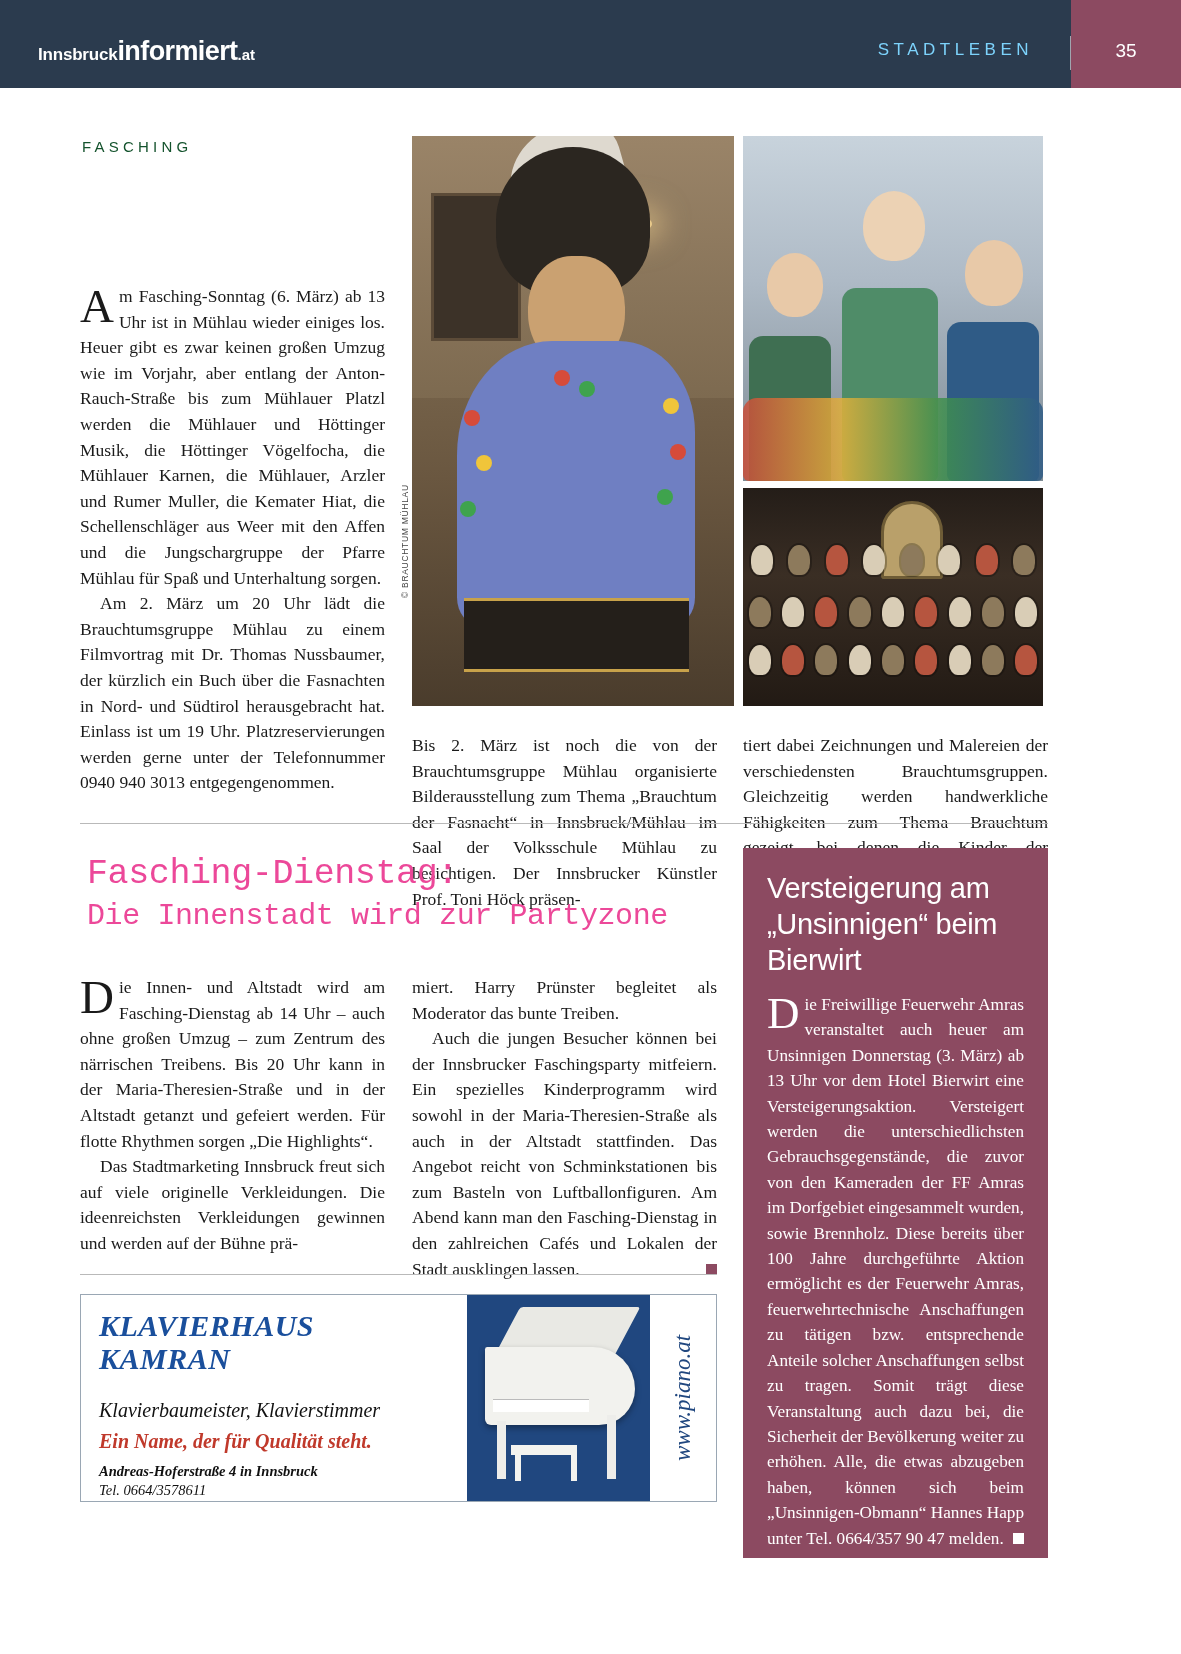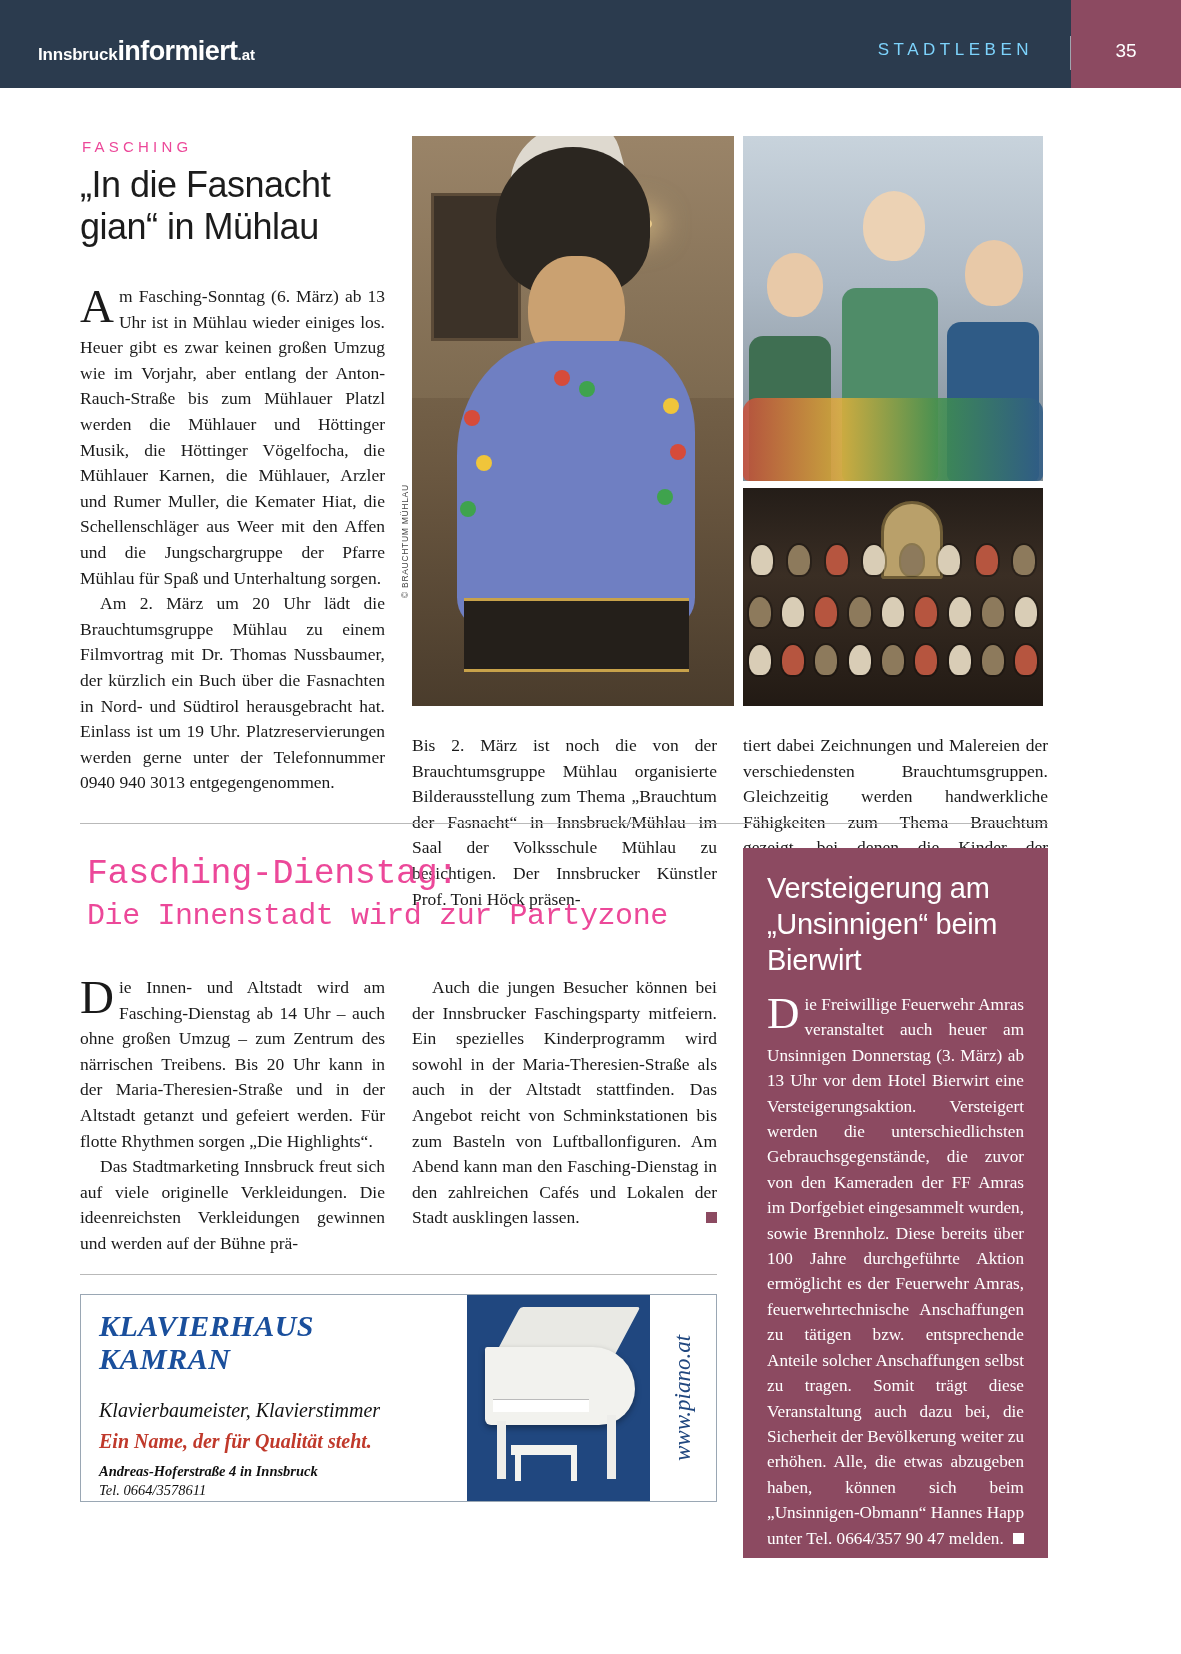--- a/index.html
+++ b/index.html
@@ -44,21 +44,21 @@
     position: absolute; right: 0; top: 40px; width: 110px;
     text-align: center; color: #ffffff;
     font-family: "Liberation Sans", sans-serif; font-size: 19px;
   }
 
   
   .page { position: absolute; left: 0; top: 88px; width: 1181px; height: 1566px; }
 
   .kicker {
     position: absolute; left: 82px; top: 50px;
-    color: #ec4899; font-family: "Liberation Sans", sans-serif;
+    color: #14532d; font-family: "Liberation Sans", sans-serif;
     font-size: 15px; letter-spacing: 4.2px;
   }
   .headline-1 {
     position: absolute; left: 80px; top: 76px; width: 330px;
     font-family: "Liberation Sans", sans-serif;
     font-size: 36px; line-height: 42px; font-weight: 400; color: #1c1c1c;
     letter-spacing: -0.5px;
   }
 
   
@@ -252,21 +252,20 @@
     <span class="l1">Innsbruck</span><span class="l2">informiert</span><span class="l3">.at</span>
   </div>
   <div class="header-section">STADTLEBEN</div>
   <div class="header-rule"></div>
   <div class="page-number">35</div>
 </div>
 
 <div class="page">
 
   <div class="kicker">FASCHING</div>
-  <div class="headline-1">„In die Fasnacht gian“ in Mühlau</div>
 
   <div class="photo photo-main">
     <div class="room-bg"></div>
     <div class="room-wall"></div>
     <div class="room-window"></div>
     <div class="room-lamp"></div>
     <div class="plume"></div>
     <div class="figure-hat"></div>
     <div class="face"></div>
     <div class="body-blue"></div>
@@ -350,20 +349,21 @@
     <div>Fasching-Dienstag:</div>
     <div class="sub">Die Innenstadt wird zur Partyzone</div>
   </div>
 
   <div class="col c4">
     <p class="first"><span class="dropcap">D</span><span>ie Innen- und Altstadt wird am Fasching-Dienstag ab 14 Uhr – auch ohne großen Umzug – zum Zentrum des närrischen Treibens. Bis 20 Uhr kann in der Maria-Theresien-Straße und in der Altstadt getanzt und gefeiert werden. Für flotte Rhythmen sorgen „Die Highlights“.</span></p>
     <p><span>Das Stadtmarketing Innsbruck freut sich auf viele originelle Verkleidungen. Die ideenreichsten Verkleidungen gewinnen und werden auf der Bühne prä-</span></p>
   </div>
 
   <div class="col c5">
+    <p class="first"><span>miert. Harry Prünster begleitet als Moderator das bunte Treiben.</span></p>
     <p><span>Auch die jungen Besucher können bei der Innsbrucker Faschingsparty mitfeiern. Ein spezielles Kinderprogramm wird sowohl in der Maria-Theresien-Straße als auch in der Altstadt stattfinden. Das Angebot reicht von Schminkstationen bis zum Basteln von Luftballonfiguren. Am Abend kann man den Fasching-Dienstag in den zahlreichen Cafés und Lokalen der Stadt ausklingen lassen.</span><span class="endmark right"></span></p>
   </div>
 
   <div class="sidebar">
     <h2>Versteigerung am „Unsinnigen“ beim Bierwirt</h2>
     <div class="body">
       <p class="first"><span class="dropcap">D</span><span>ie Freiwillige Feuerwehr Amras veranstaltet auch heuer am Unsinnigen Donnerstag (3. März) ab 13 Uhr vor dem Hotel Bierwirt eine Versteigerungsaktion. Versteigert werden die unterschiedlichsten Gebrauchsgegenstände, die zuvor von den Kameraden der FF Amras im Dorfgebiet eingesammelt wurden, sowie Brennholz. Diese bereits über 100 Jahre durchgeführte Aktion ermöglicht es der Feuerwehr Amras, feuerwehrtechnische Anschaffungen zu tätigen bzw. entsprechende Anteile solcher Anschaffungen selbst zu tragen. Somit trägt diese Veranstaltung auch dazu bei, die Sicherheit der Bevölkerung weiter zu erhöhen. Alle, die etwas abzugeben haben, können sich beim „Unsinnigen-Obmann“ Hannes Happ unter Tel. 0664/357 90 47 melden.</span><span class="endmark-white"></span></p>
     </div>
   </div>
 

